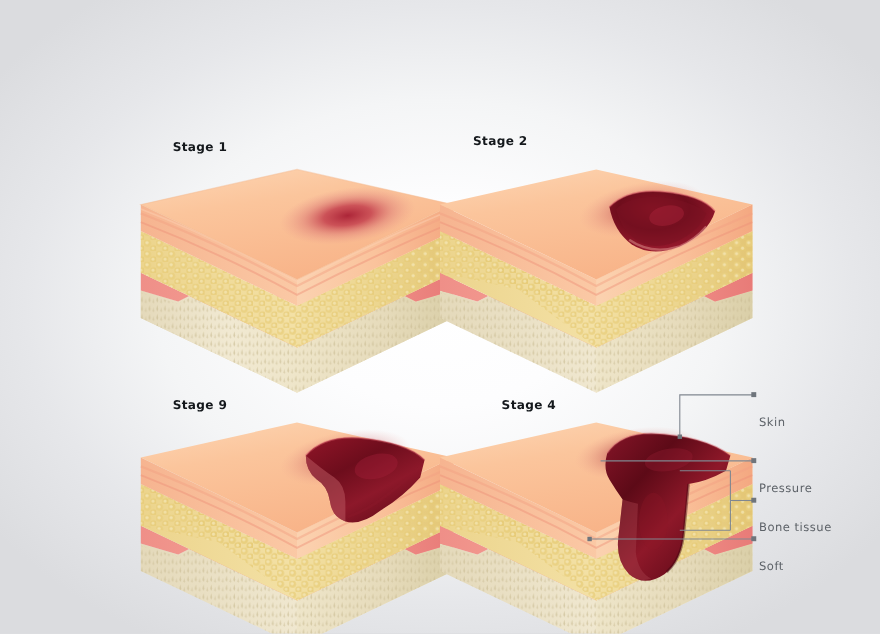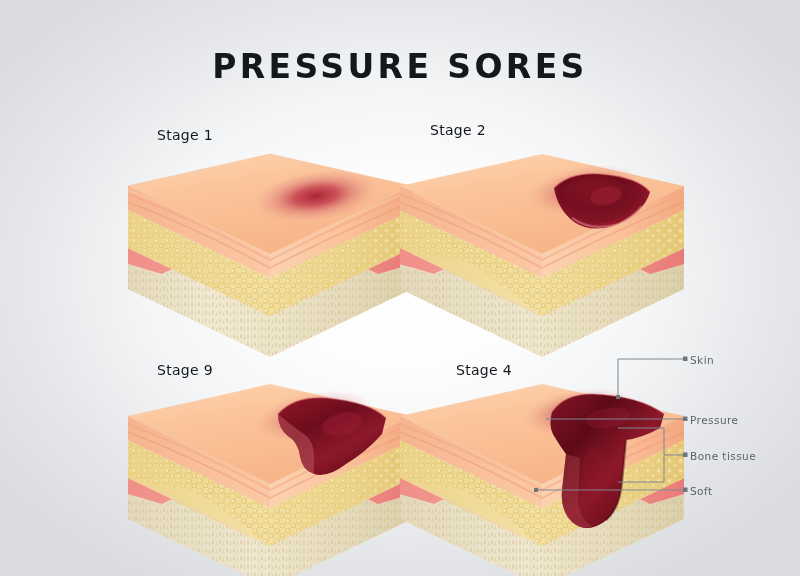--- a/index.html
+++ b/index.html
@@ -44,22 +44,22 @@
     width: 300px;
     height: 215px;
   }
   .stage-block.s1 { left: 120px; top: 148px; }
   .stage-block.s2 { left: 392px; top: 148px; }
   .stage-block.s3 { left: 120px; top: 378px; }
   .stage-block.s4 { left: 392px; top: 378px; }
 
   .stage-label {
     position: absolute;
-    font-size: 14px;
-    font-weight: normal;
+    font-size: 11px;
+    font-weight: bold;
     color: #14181c;
     letter-spacing: 0.3px;
     white-space: nowrap;
   }
   .stage-label.l1 { left: 157px; top: 127px; }
   .stage-label.l2 { left: 430px; top: 122px; }
   .stage-label.l3 { left: 157px; top: 362px; }
   .stage-label.l4 { left: 456px; top: 362px; }
 
   .skin-svg {
@@ -79,32 +79,32 @@
     width: 200px;
     height: 180px;
   }
   .anno-label {
     position: absolute;
     font-size: 10.5px;
     color: #5d6268;
     letter-spacing: 0.45px;
     white-space: nowrap;
     font-family: "DejaVu Sans", "Liberation Sans", sans-serif;
+    margin-top: 24px;
   }
   .anno-label.skin      { left: 90px;  top: 14px; }
   .anno-label.pressure  { left: 90px;  top: 74px; }
   .anno-label.soft      { left: 90px;  top: 110px; }
   .anno-label.bone      { left: 90px;  top: 145px; }
 </style>
 </head>
 <body>
 
 <div id="canvas">
 
-  <div id="page-title">PRESSURE SORES</div>
 
   <div class="stage-label l1">Stage 1</div>
   <div class="stage-block s1">
     <svg class="skin-svg" viewBox="0 0 300 215">
       <defs>
         <linearGradient id="topG1" x1="0" y1="0" x2="0.45" y2="1">
           <stop offset="0%" stop-color="#fdd6b4"></stop>
           <stop offset="38%" stop-color="#fbc59c"></stop>
           <stop offset="100%" stop-color="#f8b489"></stop>
         </linearGradient>

